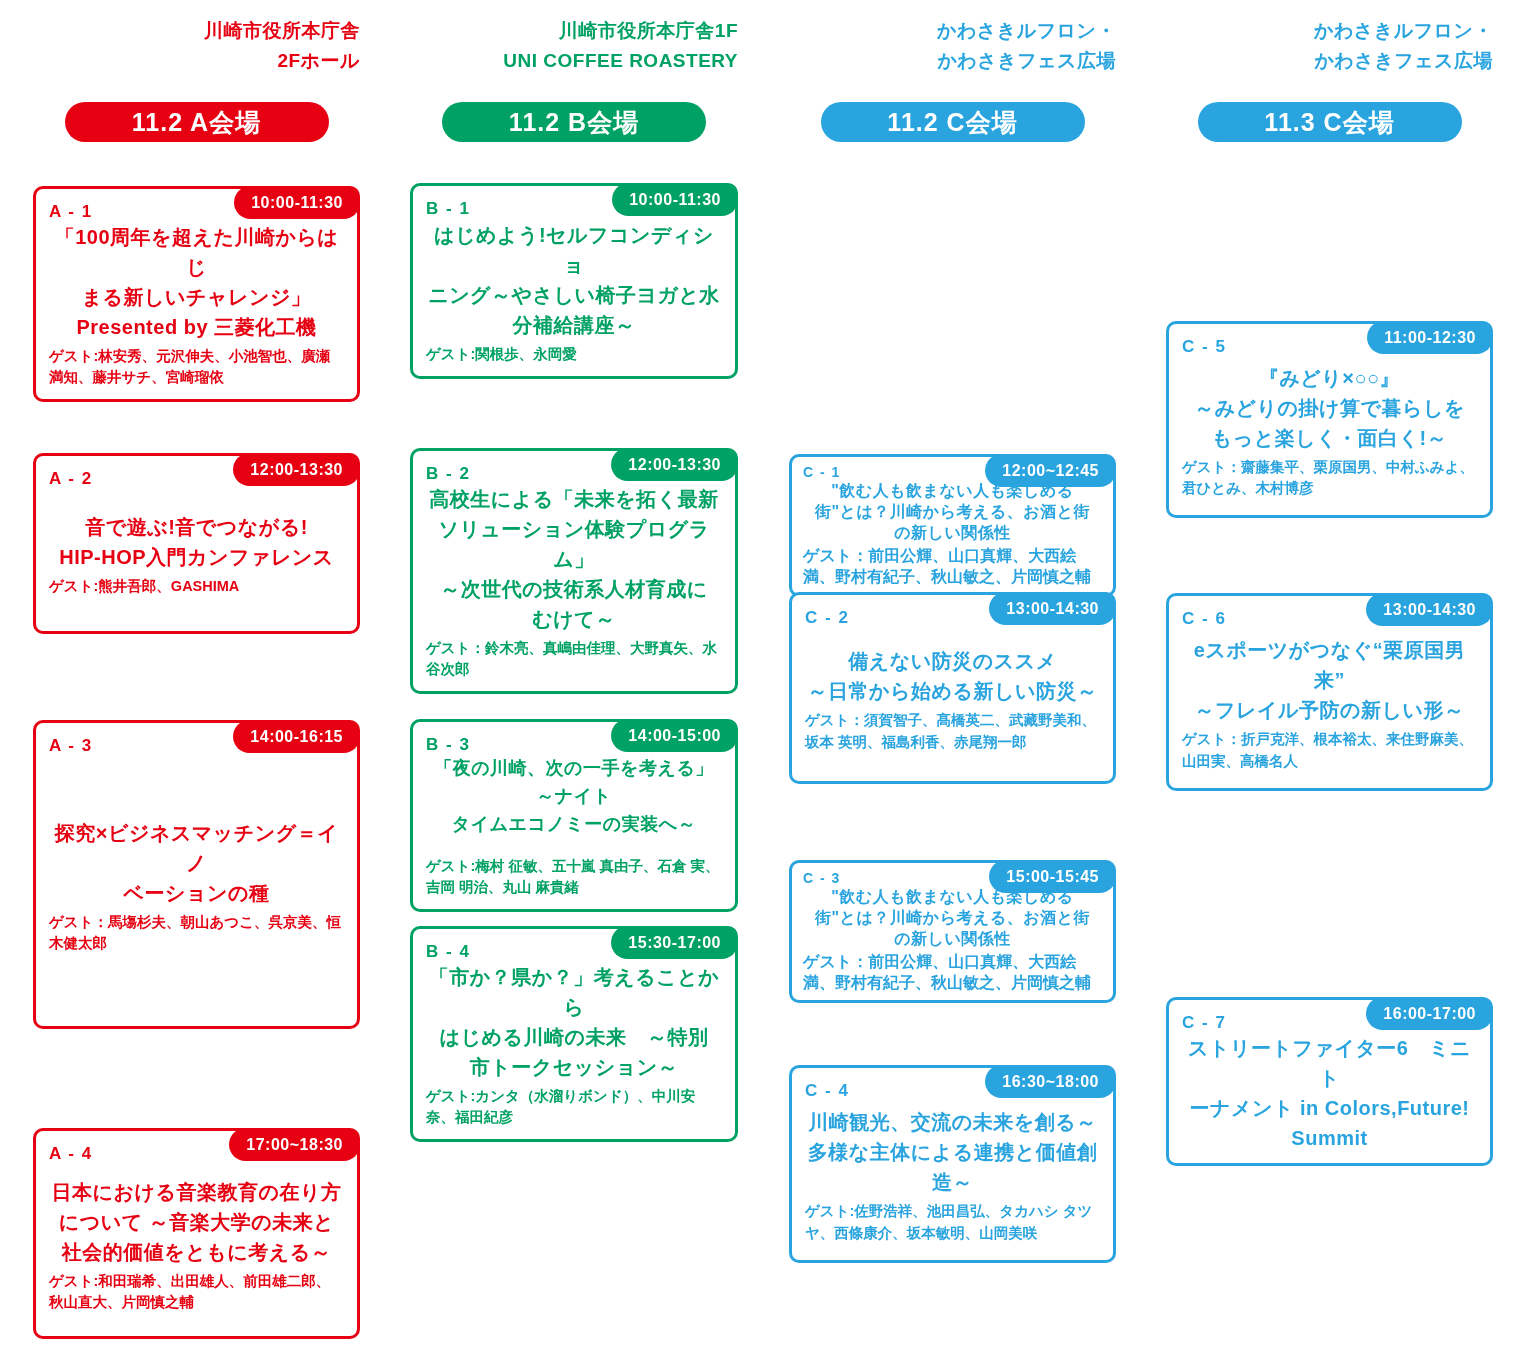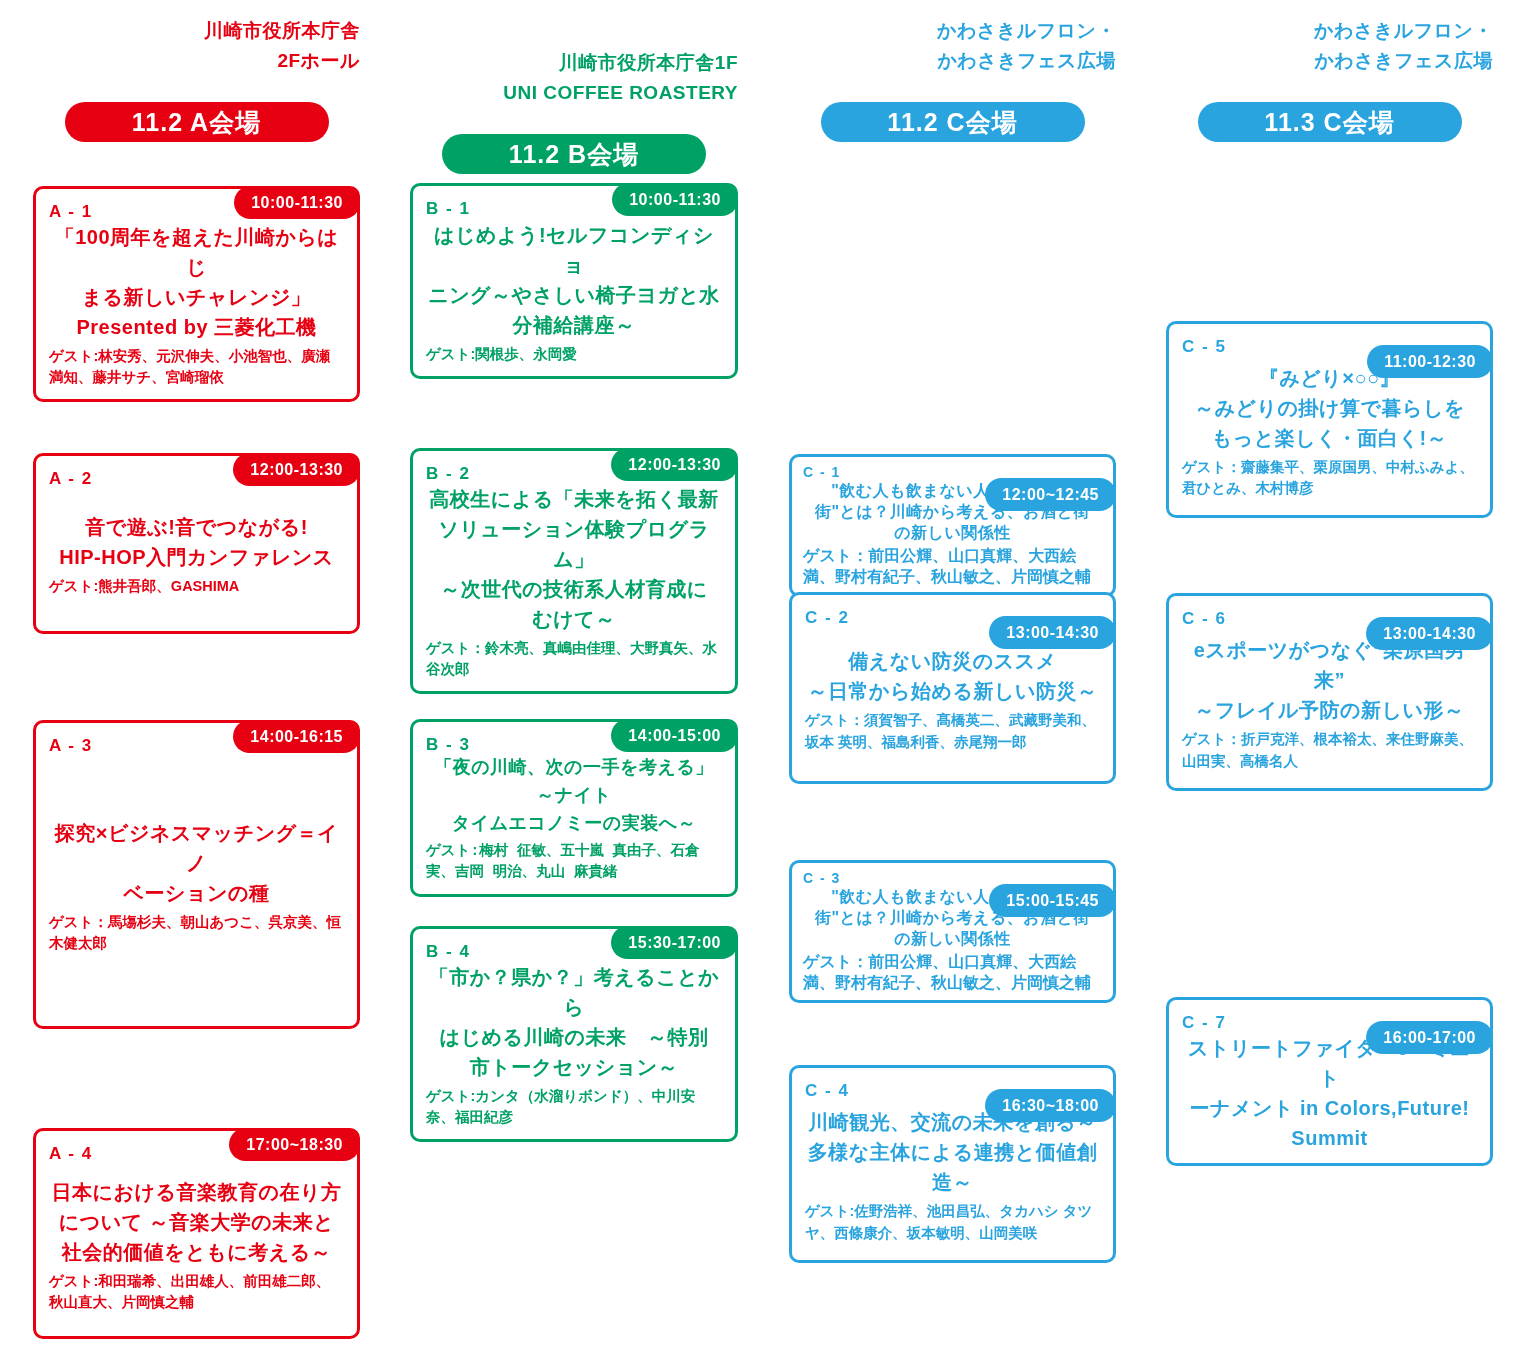--- a/index.html
+++ b/index.html
@@ -5,51 +5,51 @@
   html,body { margin:0; padding:0; background:#ffffff; }
   body { font-family:"Liberation Sans","DejaVu Sans",sans-serif; font-weight:700; -webkit-font-smoothing:antialiased; }
   .board { position:relative; width:1531px; height:1350px; background:#fff; overflow:hidden; }
 
   
   .colhead { position:absolute; top:16px; text-align:center; }
   .venue { font-size:19px; line-height:1.6; letter-spacing:.5px;text-align:right; }
   .badge { margin:25px auto 0; width:264px; height:40px; line-height:40px;
            border-radius:20px; color:#fff; font-size:25px; letter-spacing:1px; text-align:center; }
   .t-red  .venue { color:var(--red,#e60012); }
-  .t-green.colhead .venue { color:var(--green,#00a164);margin-top:32px; }
+  .t-green.colhead .venue { color:var(--green,#00a164); }
   .t-blue .venue { color:var(--blue,#29a4df); }
   .t-red  .badge { background:var(--red,#e60012); }
   .t-green .badge { background:var(--green,#00a164); }
   .t-blue .badge { background:var(--blue,#29a4df); }
 
   
   .card { position:absolute; background:#fff; border:3px solid; border-radius:10px;
           box-sizing:border-box; padding:8px 13px 10px; display:flex; flex-direction:column; }
   .card.t-red   { border-color:var(--red,#e60012);  color:var(--red,#e60012); }
   .card.t-green { border-color:var(--green,#00a164); color:var(--green,#00a164); }
   .card.t-blue  { border-color:var(--blue,#29a4df); color:var(--blue,#29a4df); }
   .sid  { font-size:17px; letter-spacing:1.5px; padding-top:5px; }
   .pill { position:absolute; top:-3px; right:-3px; color:#fff; font-size:16px; line-height:1;
           padding:9px 17px 8px; border-radius:999px; letter-spacing:.5px; }
   .card.t-red  .pill { background:var(--red,#e60012); }
   .card.t-green .pill { background:var(--green,#00a164); }
-  .card.t-blue .pill { background:var(--blue,#29a4df);margin-top:24px; }
+  .card.t-blue .pill { background:var(--blue,#29a4df); }
   .cbody { flex:1; display:flex; flex-direction:column; justify-content:center; gap:4px; }
   .title { white-space:pre-line; text-align:center; font-size:20px; line-height:1.5; letter-spacing:.5px; }
   .guests { font-size:14.5px; line-height:1.48; text-align:left; }
 
   
   .card.compact { padding:5px 11px 6px; }
   .compact .sid { font-size:14px; padding-top:2px; }
   .compact .cbody { gap:3px; justify-content:flex-start; }
   .compact .title { font-size:16px; line-height:1.32; }
   .compact .guests { font-size:16px; line-height:1.3; }
 
   
-  .card.slim .cbody { gap:2px;font-family:Liberation Mono, monospace; }
+  .card.slim .cbody { gap:17px; }
   .card.slim .title { font-size:18px; line-height:1.55; }
 
   
   .cA { left:33px;  width:327px; }
   .cB { left:410px; width:328px; }
   .cC { left:789px; width:327px; }
   .cD { left:1166px; width:327px; }
 </style>
 </head>
 <body>

